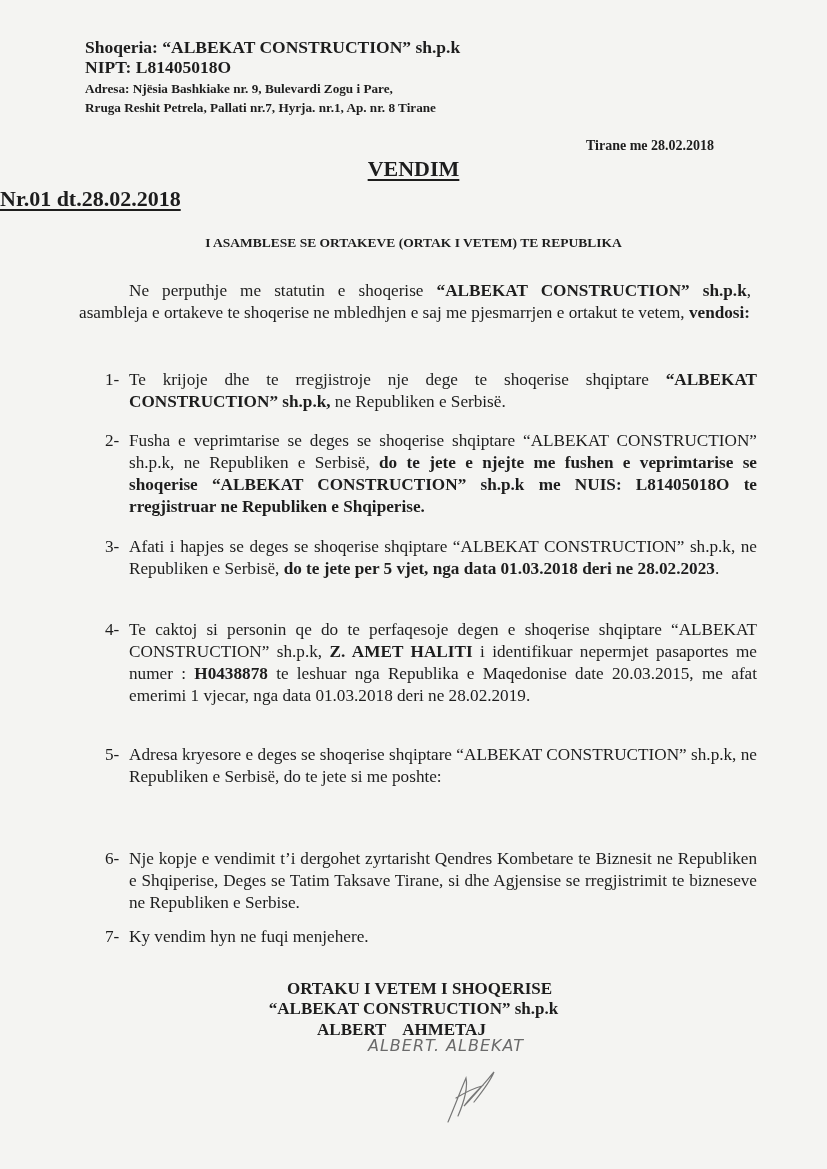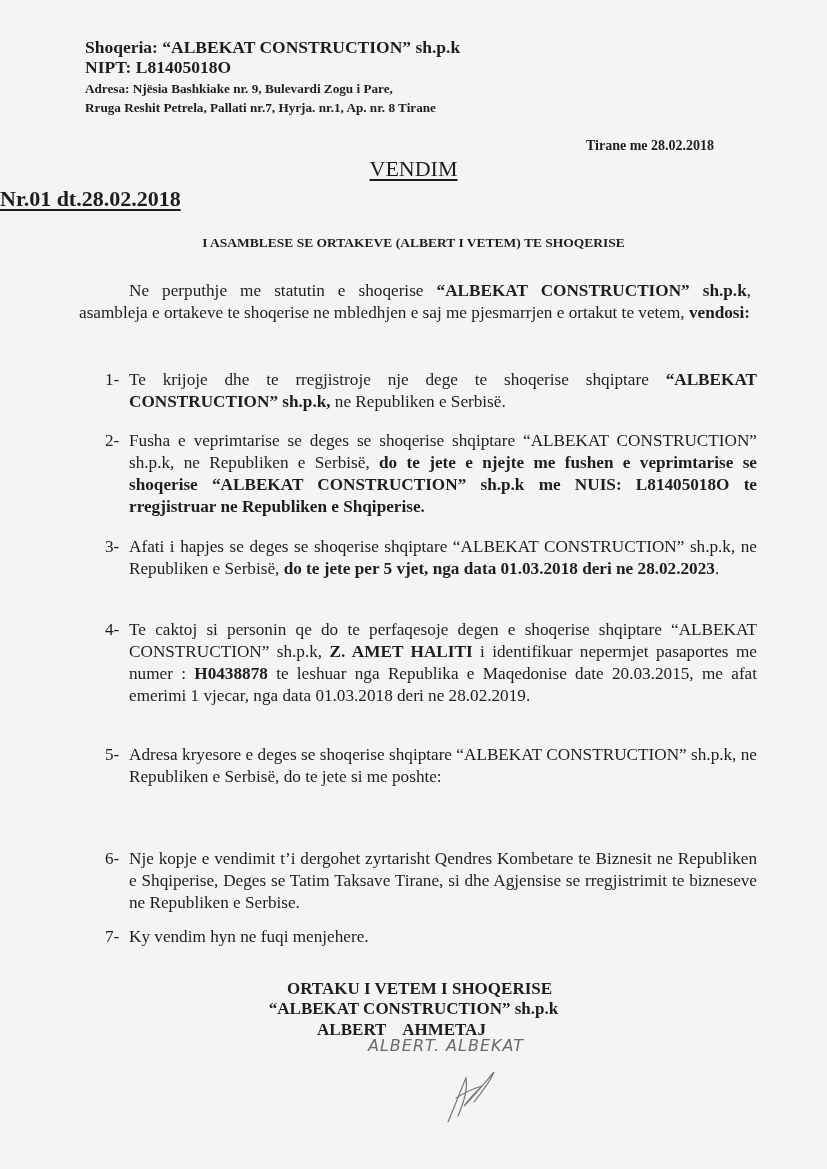--- a/index.html
+++ b/index.html
@@ -9,21 +9,21 @@
     font-family: "Liberation Serif", serif;
     color: #1d1d1d;
     position: relative;
   }
   .page { position: absolute; left: 0; top: 0; width: 827px; height: 1169px; }
   .hdr1 { position: absolute; left: 85px; top: 37px; font-weight: bold; font-size: 17.5px; line-height: 20px; }
   .hdr2 { position: absolute; left: 85px; top: 57px; font-weight: bold; font-size: 17.5px; line-height: 20px; }
   .hdr3 { position: absolute; left: 85px; top: 79px; font-weight: bold; font-size: 13.2px; line-height: 19px; }
   .hdr4 { position: absolute; left: 85px; top: 98px; font-weight: bold; font-size: 13.2px; line-height: 19px; }
   .date { position: absolute; left: 586px; top: 138px; font-weight: bold; font-size: 14px; }
-  .title1 { position: absolute; left: 0; width: 827px; top: 156px; text-align: center; font-weight: normal; font-size: 22px; }
+  .title1 { position: absolute; left: 0; width: 827px; top: 156px; text-align: center; font-weight: bold; font-size: 22px; }
   .title1 span, .title2 span { text-decoration: underline; text-decoration-thickness: 2px; text-underline-offset: 3px; }
   .title2 { position: absolute; left: 0; width: 827px; top: 186px; font-weight: bold; font-size: 22px; }
   .subtitle { position: absolute; left: 0; width: 827px; top: 235px; text-align: center; font-weight: bold; font-size: 13.5px; }
   .intro { position: absolute; left: 79px; top: 280px; width: 672px; font-size: 17.2px; line-height: 22px; text-align: justify; }
   .intro .indent { display: inline-block; width: 50px; }
   ol.items { list-style: none; margin: 0; padding: 0; }
   .item { position: absolute; left: 105px; width: 652px; font-size: 17.2px; line-height: 22px; text-align: justify; }
   .item .num { position: absolute; left: 0; top: 0; width: 20px; }
   .item .body { margin-left: 24px; display: block; }
   .addr { position: absolute; left: 137px; top: 806px; font-weight: bold; font-size: 13.6px; }
@@ -42,21 +42,21 @@
 
   <div class="hdr1">Shoqeria: “ALBEKAT CONSTRUCTION” sh.p.k</div>
   <div class="hdr2">NIPT: L81405018O</div>
   <div class="hdr3">Adresa: Njësia Bashkiake nr. 9, Bulevardi Zogu i Pare,</div>
   <div class="hdr4">Rruga Reshit Petrela, Pallati nr.7, Hyrja. nr.1, Ap. nr. 8 Tirane</div>
 
   <div class="date">Tirane me 28.02.2018</div>
 
   <div class="title1"><span>VENDIM</span></div>
   <div class="title2"><span>Nr.01 dt.28.02.2018</span></div>
-  <div class="subtitle">I ASAMBLESE SE ORTAKEVE (ALBERT I VETEM) TE SHOQERISE</div>
+  <div class="subtitle">I ASAMBLESE SE ORTAKEVE (ORTAK I VETEM) TE REPUBLIKA</div>
 
   <div class="intro">
     <span class="indent"></span><span>Ne perputhje me statutin e shoqerise </span><b>“ALBEKAT CONSTRUCTION” sh.p.k</b><span>, asambleja e ortakeve te shoqerise ne mbledhjen e saj me pjesmarrjen e ortakut te vetem, </span><b>vendosi:</b>
   </div>
 
   <ol class="items">
     <li class="item" style="top:369px">
       <span class="num">1-</span>
       <span class="body"><span>Te krijoje dhe te rregjistroje nje dege te shoqerise shqiptare </span><b>“ALBEKAT CONSTRUCTION” sh.p.k,</b><span> ne Republiken e Serbisë.</span></span>
     </li>

